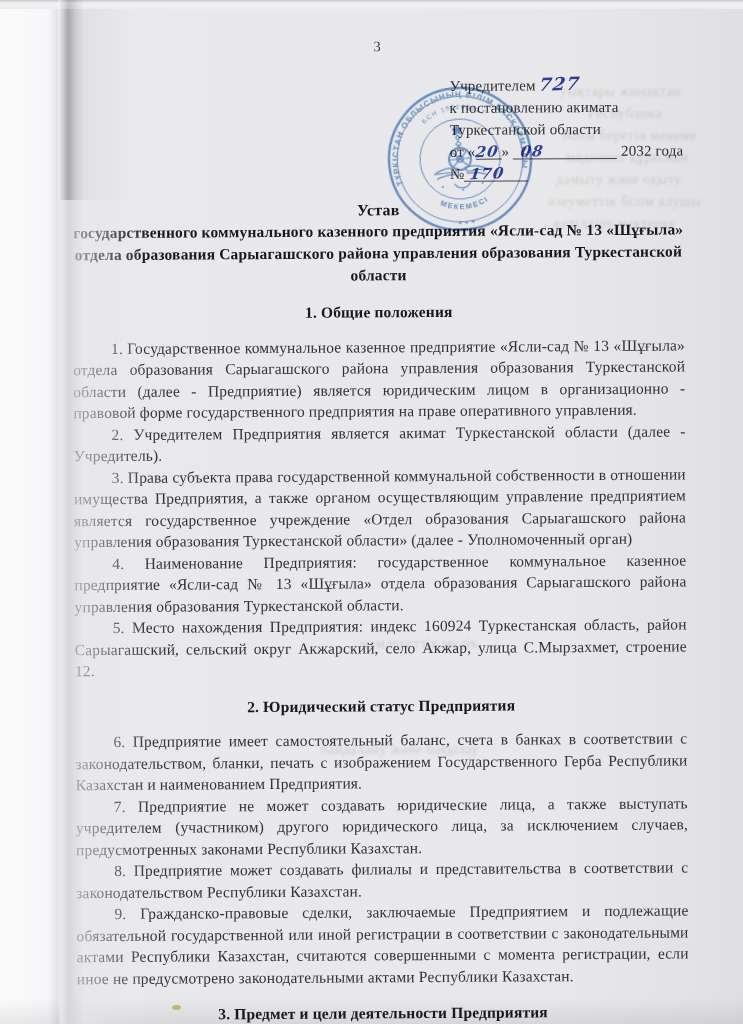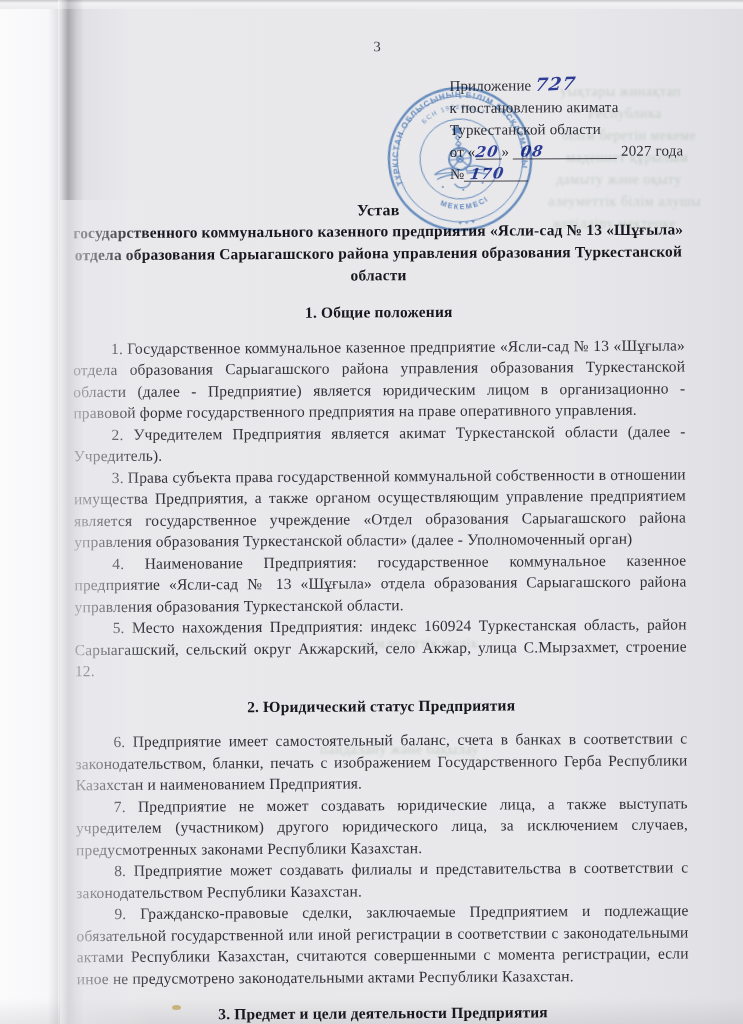--- a/index.html
+++ b/index.html
@@ -86,29 +86,29 @@
   <span class="ghost" style="left:552px;top:216px;">жетілдіру мектепке</span>
   <span class="ghost" style="left:320px;top:742px;">пайдалану және бақылау</span>
   <span class="ghost" style="left:360px;top:636px;">мемлекеттік мүлік</span>
 
   <div class="doc">
 
     <div class="page-number">3</div>
 
     <div class="appendix">
       <div class="row">
-        <span>Приложение</span>
+        <span>Учредителем</span>
         <span class="hw hw-num">727</span>
       </div>
       <div>к постановлению акимата</div>
       <div>Туркестанской области</div>
       <div class="row">
         <span>от «</span><span class="slot slot-day"><span class="hw">20</span></span><span>»</span>
         <span class="slot slot-month"><span class="hw">08</span></span>
-        <span>2027 года</span>
+        <span>2032 года</span>
       </div>
       <div class="row">
         <span>№</span><span class="slot slot-docnum"><span class="hw">170</span></span>
       </div>
     </div>
 
     <div class="title1">Устав</div>
     <div class="title2">государственного коммунального казенного предприятия «Ясли-сад № 13 «Шұғыла» отдела образования Сарыагашского района управления образования Туркестанской области</div>
 
     <div class="section-heading">1. Общие положения</div>

